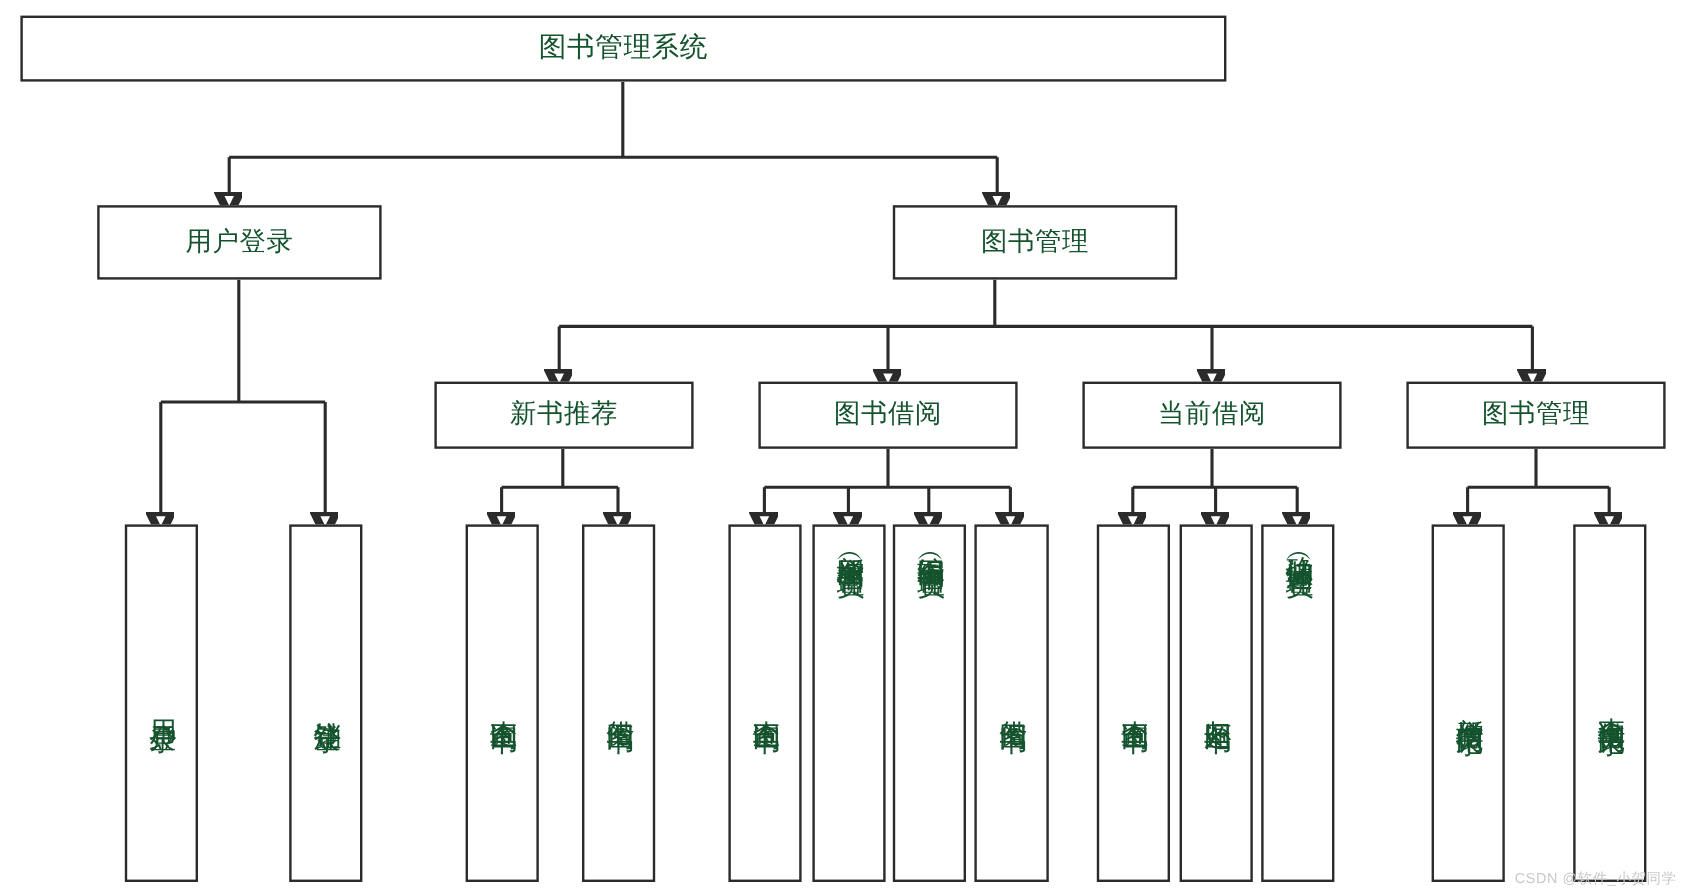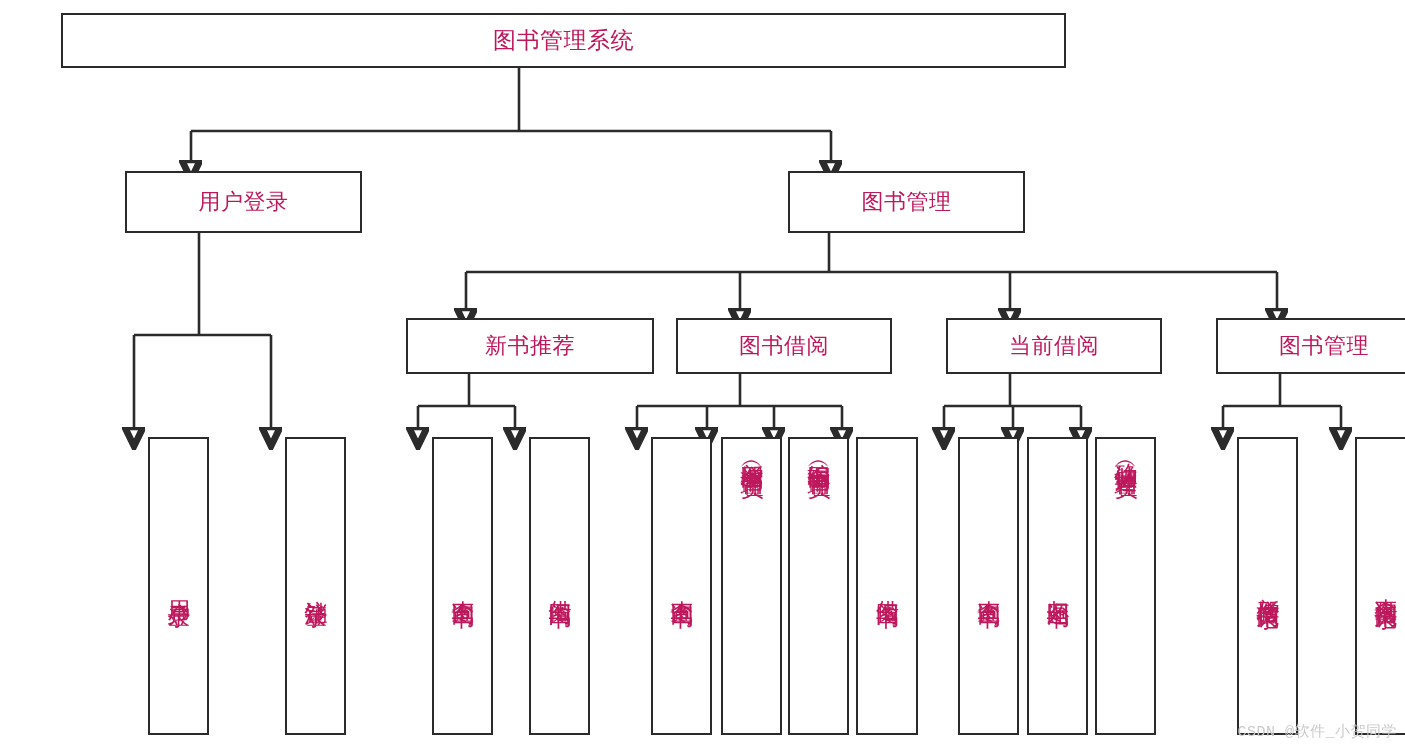--- a/index.html
+++ b/index.html
@@ -13,23 +13,22 @@
   }
   #diagram{position:absolute;left:0;top:0;width:1405px;height:747px;}
   .node{
     position:absolute;
     box-sizing:border-box;
     border:2.5px solid #2b2b2b;
     background:#ffffff;
     display:flex;
     align-items:center;
     justify-content:center;
-    color:#be185d;
+    color:#14532d;
     z-index:3;
-    margin-left:44px;
   }
   .node .label{
     display:block;
     line-height:1.08;
     letter-spacing:0.5px;
     text-align:center;
     white-space:nowrap;
   }
   .node.horiz .label{font-size:22px;}
   .node.root .label{font-size:23px;}
@@ -52,26 +51,26 @@
   .node.vert.toptext .label{margin-top:2px;}
 
   svg#wires{position:absolute;left:0;top:0;width:1405px;height:747px;z-index:1;}
   svg#wires path,svg#wires line{
     stroke:#2b2b2b;stroke-width:2.6;fill:none;
     stroke-linecap:butt;stroke-linejoin:miter;
   }
   .watermark{
     position:absolute;
     right:8px;bottom:6px;
-    font-size:15px;
+    font-size:12px;
     color:#c9c9c9;
     letter-spacing:0.5px;
     z-index:5;
     white-space:nowrap;
-    font-family:Liberation Mono, monospace;
+    font-family:Liberation Sans, sans-serif;
     margin-left:28px;
   }
 </style>
 </head>
 <body>
 
 <div id="diagram">
 
   <svg id="wires" viewBox="0 0 1405 747">
     <defs>
@@ -131,21 +130,21 @@
   </div>
 
   <div class="node horiz" style="left:81px;top:171px;width:237px;height:62px;">
     <span class="label">用户登录</span>
   </div>
 
   <div class="node horiz" style="left:744px;top:171px;width:237px;height:62px;">
     <span class="label">图书管理</span>
   </div>
 
-  <div class="node horiz" style="left:362px;top:318px;width:248px;height:56px;">
+  <div class="node horiz" style="left:362px;top:318px;width:216px;height:56px;">
     <span class="label">新书推荐</span>
   </div>
 
   <div class="node horiz" style="left:902px;top:318px;width:216px;height:56px;">
     <span class="label">当前借阅</span>
   </div>
 
   <div class="node horiz" style="left:632px;top:318px;width:216px;height:56px;">
     <span class="label">图书借阅</span>
   </div>

